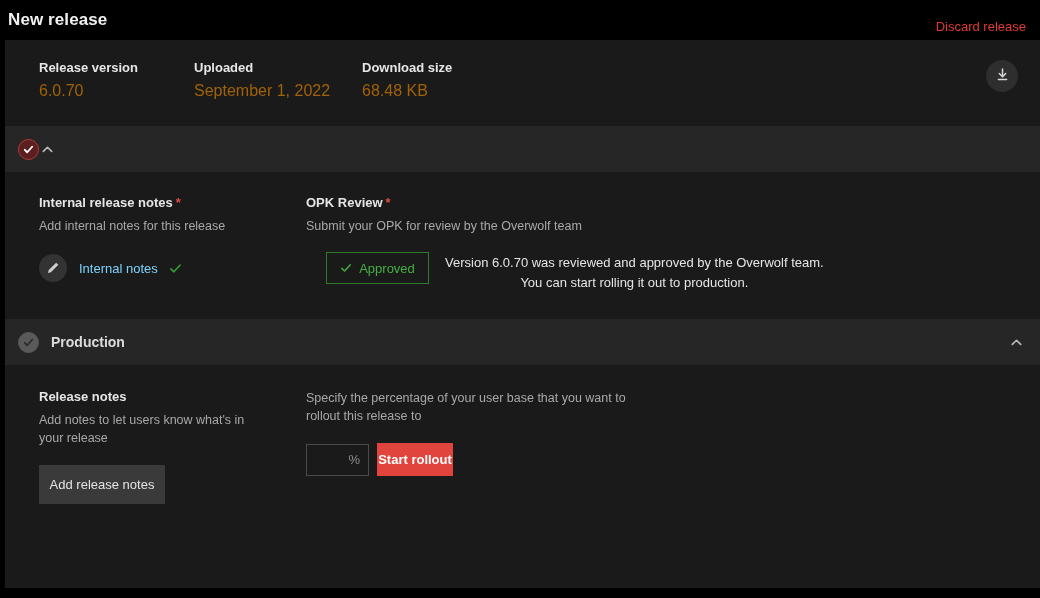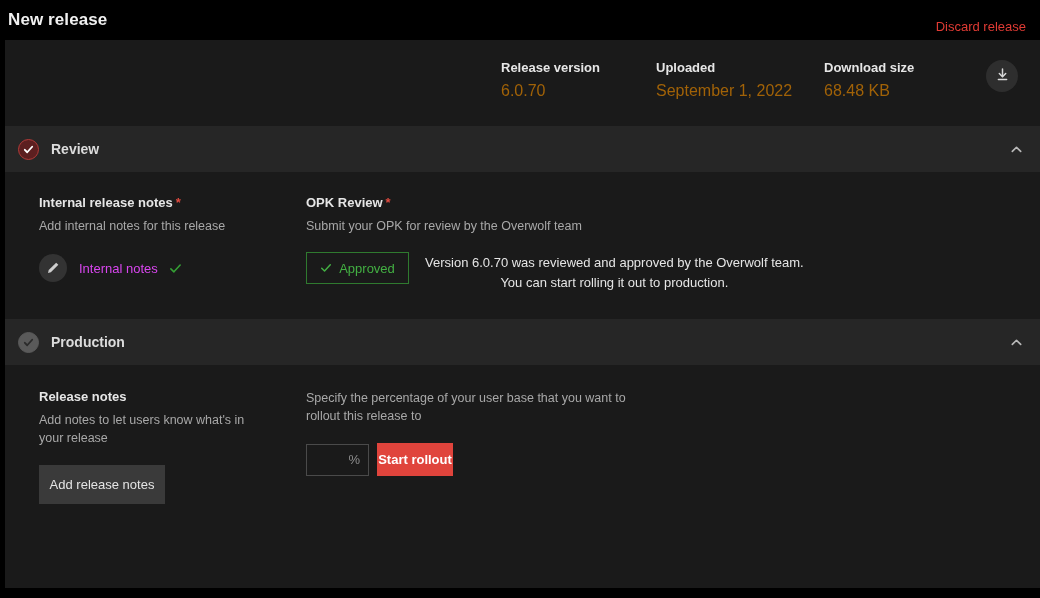--- a/index.html
+++ b/index.html
@@ -107,21 +107,21 @@
     font-size: 16px;
     color: #a16207;
   }
   .field-desc {
     font-size: 12.5px;
     color: #a8a8a8;
     line-height: 18px;
   }
 
   
-  .ready-body { padding: 20px 16px 26px 34px; align-items: flex-start; justify-content: flex-end; }
+  .ready-body { padding: 20px 16px 26px 34px; align-items: flex-start; }
   .ready-col-1 { width: 155px; }
   .ready-col-2 { width: 168px; }
   .ready-col-3 { width: 200px; }
 
   .download-btn {
     position: absolute;
     right: 22px;
     top: 20px;
     width: 32px; height: 32px;
     border-radius: 50%;
@@ -145,33 +145,34 @@
     width: 28px; height: 28px;
     border-radius: 50%;
     background: #333333;
     display: flex; align-items: center; justify-content: center;
     cursor: pointer;
     flex: none;
   }
   .pencil-circle svg { fill: #cfcfcf; }
   .notes-label {
     font-size: 13px;
-    color: #d946ef;
+    color: #7dd3fc;
     margin-left: 12px;
   }
   .green-tick {
     margin-left: 11px;
     display: flex; align-items: center;
   }
   .green-tick svg { stroke: #35a135; }
 
   .approved-row {
     display: flex;
     align-items: flex-start;
     margin-top: 17px;
+    margin-left: 20px;
   }
   .approved-badge {
     width: 103px;
     height: 32px;
     border: 1px solid #2f7a2f;
     display: flex;
     align-items: center;
     justify-content: center;
     gap: 7px;
     flex: none;
@@ -275,21 +276,20 @@
       </span>
     </div>
   </div>
 
   <div class="section-head">
     <span class="circle done">
       <svg width="11" height="11" viewBox="0 0 12 12" fill="none" stroke-width="2" stroke-linecap="round" stroke-linejoin="round">
           <path d="M2 6.3 L4.6 9 L10 3"></path>
         </svg>
     </span>
-    <span class="title">Review</span>
     <span class="chevron">
       <svg width="13" height="13" viewBox="0 0 14 14" fill="none" stroke-width="1.8" stroke-linecap="round" stroke-linejoin="round">
           <path d="M2.5 9 L7 4.6 L11.5 9"></path>
         </svg>
     </span>
   </div>
 
   <div class="section-body review-body">
     <div class="col review-col-1">
       <div class="field-label">

